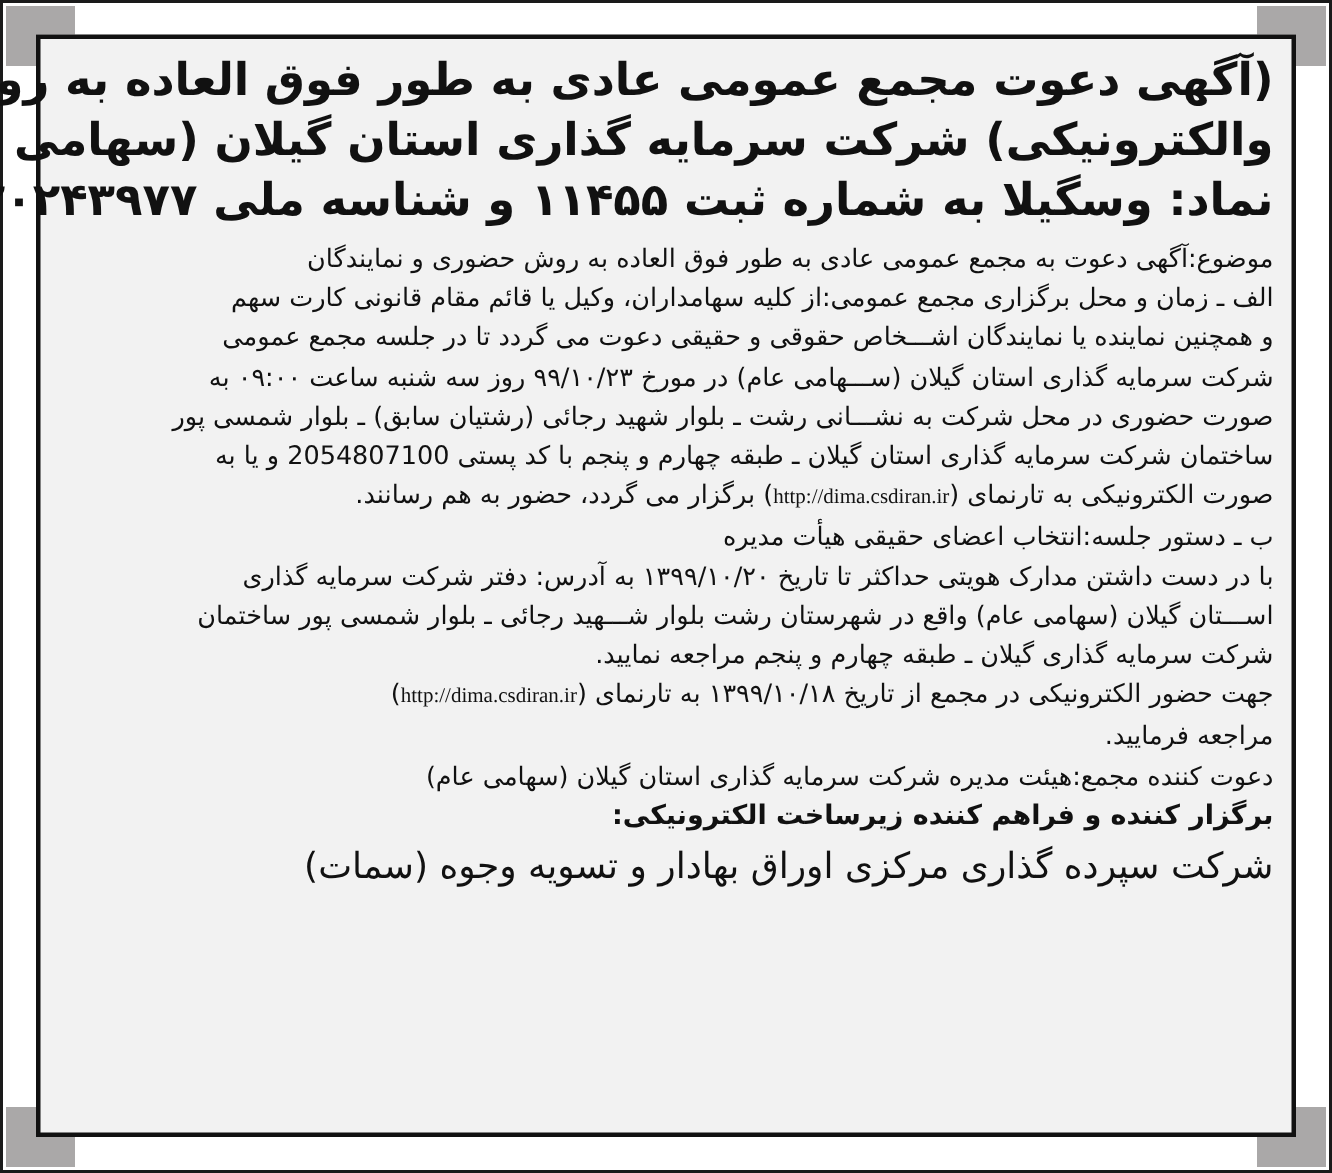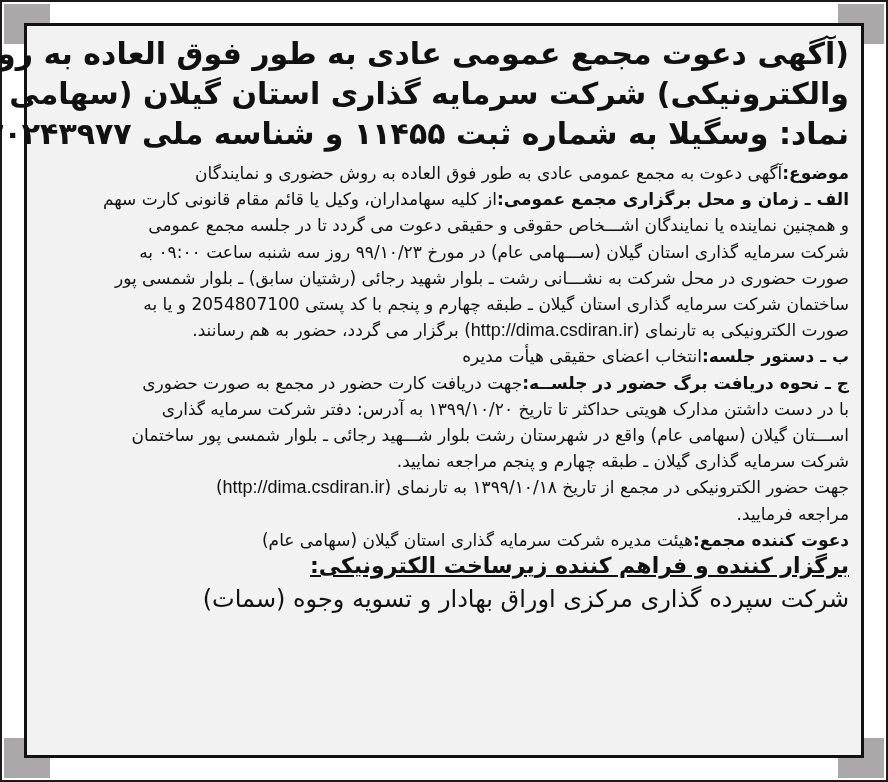--- a/index.html
+++ b/index.html
@@ -40,23 +40,23 @@
     }
     .headline div { white-space: nowrap; }
     .body-text {
       font-family: "DejaVu Sans", sans-serif;
       font-size: 17px;
       line-height: 26.2px;
       text-align: justify;
       text-align-last: right;
     }
     .body-text p { margin: 0; white-space: nowrap; overflow: hidden; }
-    .b { font-weight: bold; }
-    .url { font-family: Liberation Sans, sans-serif; font-size: 18px; direction: ltr; unicode-bidi: embed; }
-    .organizer-heading { font-weight: bold; font-size: 22px; text-decoration: underline; }
+    .b { font-weight: normal; }
+    .url { font-family: Liberation Serif, serif; font-size: 14px; direction: ltr; unicode-bidi: embed; }
+    .organizer-heading { font-weight: bold; font-size: 18px; }
     .organizer-name {
       font-weight: normal; font-size: 24px; line-height: 36px; margin-top: 2px; white-space: nowrap;
     }
   </style>
 </head>
 <body>
 
 <div class="frame">
   <div class="corner tl"></div>
   <div class="corner tr"></div>
@@ -80,23 +80,20 @@
       <p>و همچنین نماینده یا نمایندگان اشـــخاص حقوقی و حقیقی دعوت می گردد تا در جلسه مجمع عمومی</p>
       <p>شرکت سرمایه گذاری استان گیلان (ســـهامی عام) در مورخ ۹۹/۱۰/۲۳ روز سه شنبه ساعت ۰۹:۰۰ به</p>
       <p>صورت حضوری در محل شرکت به نشـــانی رشت ـ بلوار شهید رجائی (رشتیان سابق) ـ بلوار شمسی پور</p>
       <p>ساختمان شرکت سرمایه گذاری استان گیلان ـ طبقه چهارم و پنجم با کد پستی 2054807100 و یا به</p>
       <p>
         <span>صورت الکترونیکی به تارنمای (</span><span class="url">http://dima.csdiran.ir</span><span>) برگزار می گردد، حضور به هم رسانند.</span>
       </p>
       <p>
         <span class="b">ب ـ دستور جلسه:</span><span>انتخاب اعضای حقیقی هیأت مدیره</span>
       </p>
-      <p>
-        <span class="b">ج ـ نحوه دریافت برگ حضور در جلســه:</span><span>جهت دریافت کارت حضور در مجمع به صورت حضوری</span>
-      </p>
       <p>با در دست داشتن مدارک هویتی حداکثر تا تاریخ ۱۳۹۹/۱۰/۲۰ به آدرس: دفتر شرکت سرمایه گذاری</p>
       <p>اســـتان گیلان (سهامی عام) واقع در شهرستان رشت بلوار شـــهید رجائی ـ بلوار شمسی پور ساختمان</p>
       <p>شرکت سرمایه گذاری گیلان ـ طبقه چهارم و پنجم مراجعه نمایید.</p>
       <p>
         <span>جهت حضور الکترونیکی در مجمع از تاریخ ۱۳۹۹/۱۰/۱۸ به تارنمای (</span><span class="url">http://dima.csdiran.ir</span><span>)</span>
       </p>
       <p>مراجعه فرمایید.</p>
       <p>
         <span class="b">دعوت کننده مجمع:</span><span>هیئت مدیره شرکت سرمایه گذاری استان گیلان (سهامی عام)</span>
       </p>

